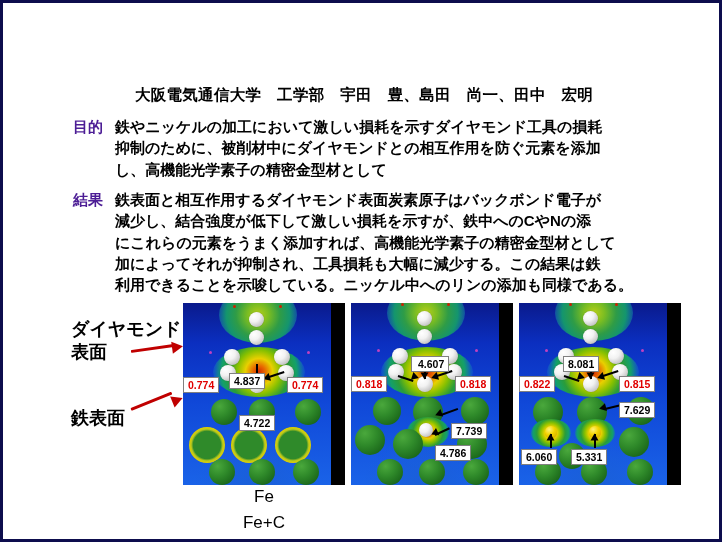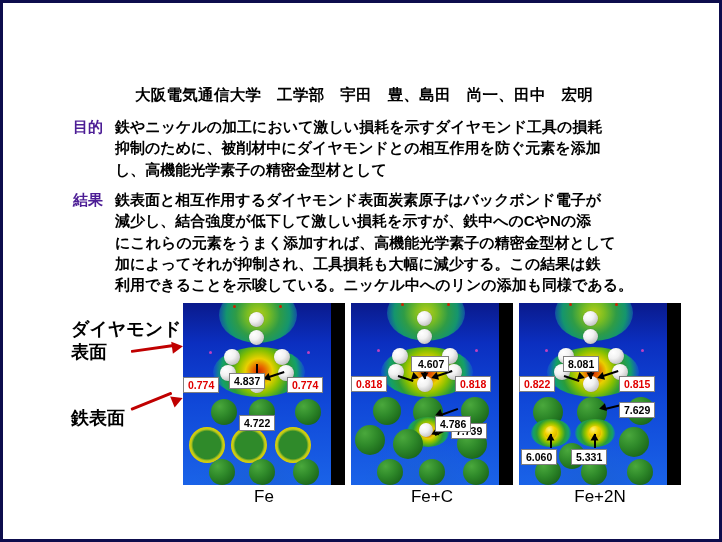--- a/index.html
+++ b/index.html
@@ -204,21 +204,21 @@
     border-top: 4px solid transparent;
     border-bottom: 4px solid transparent;
     border-left: 7px solid #000;
   }
 
   
   #captions {
     position: absolute;
     left: 180px; top: 484px;
     width: 498px; height: 28px;
-    display: flex; gap: 6px;
+    display: flex; gap: 6px; flex-direction: column;
   }
   .caption {
     width: 162px;
     text-align: center;
     font-size: 17px;
     color: #000;
     font-family: "Liberation Sans", sans-serif;
   }
 </style>
 </head>
@@ -369,21 +369,21 @@
         </div>
         <div class="barrow" style="left:80px; top:126px; width:22px; height:10px;">
           <div class="s" style="width:16px; transform:rotate(-25deg); left:4px;"></div>
           <div class="h" style="left:0px; top:0px; transform:rotate(155deg);"></div>
         </div>
 
         <div class="val" style="left:60px; top:53px;padding-left:6px;">4.607</div>
         <div class="val red" style="left:0px; top:73px;">0.818</div>
         <div class="val red" style="left:104px; top:73px;">0.818</div>
         <div class="val" style="left:100px; top:104px;margin-top:16px;">7.739</div>
-        <div class="val" style="left:84px; top:113px;">4.786</div>
+        <div class="val" style="left:84px; top:142px;">4.786</div>
       </div>
     </div>
 
     <div class="panel">
       <div class="panel-field">
 
         <div class="lobe soft" style="left:36px; top:-18px; width:78px; height:56px;"></div>
         <div class="atom reddot" style="left:50px; top:0px; width:3px; height:3px;"></div>
         <div class="atom reddot" style="left:96px; top:0px; width:3px; height:3px;"></div>
         <div class="atom c" style="left:64px; top:8px; width:15px; height:15px;"></div>

